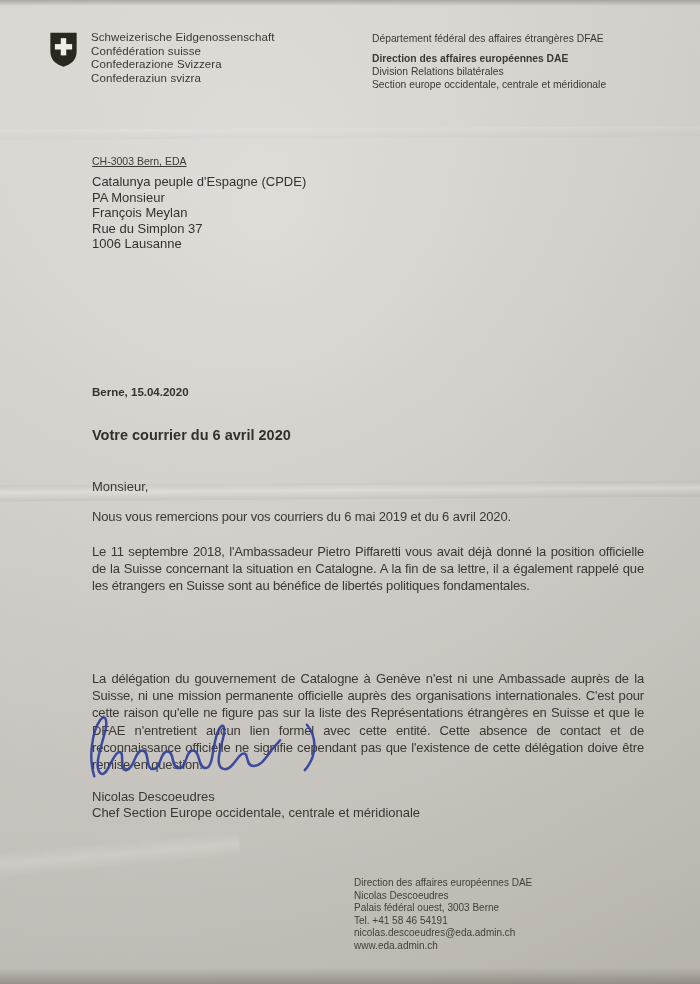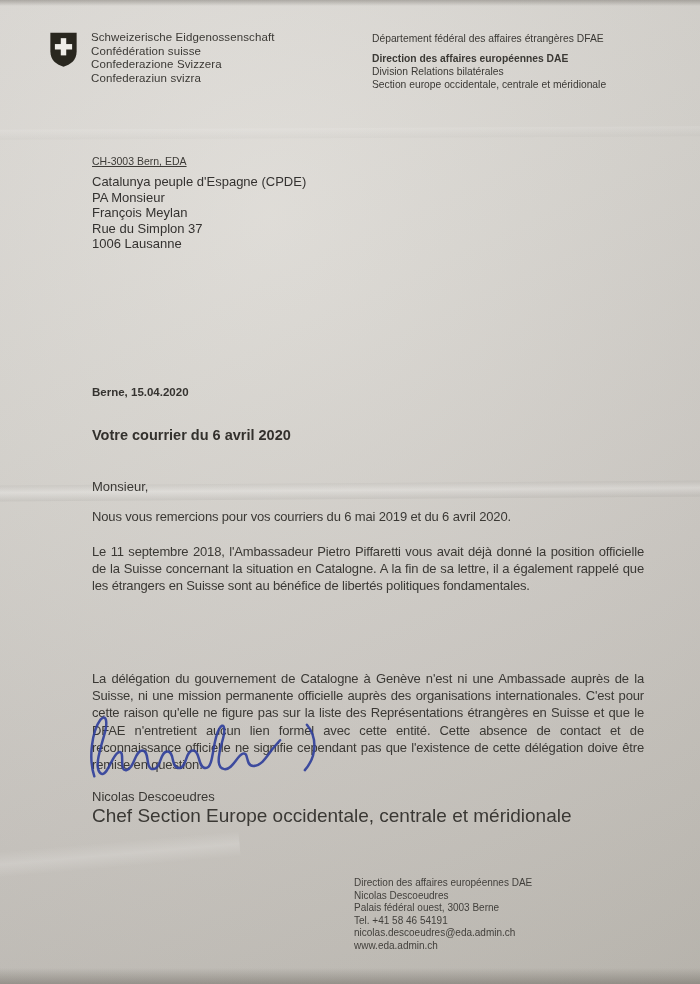--- a/index.html
+++ b/index.html
@@ -38,21 +38,21 @@
   .subject{left:92px;top:427px;font-size:14.5px;font-weight:bold;color:#33312d;}
   .saluts{left:92px;top:462px;font-size:13px;color:#3a3834;margin-top:17px;}
   .para{left:92px;width:552px;font-size:13px;line-height:17.2px;color:#3a3834;letter-spacing:-0.15px;}
   .just{text-align:justify;}
   .p1{top:508px;}
   .p2{top:543px;}
   .p3{top:626px;margin-top:44px;}
   .closing{top:686px;}
   .signature-svg{left:84px;top:710px;width:258px;height:78px;}
   .sig-name{left:92px;top:789px;font-size:13px;color:#3a3834;}
-  .sig-title{left:92px;top:805px;font-size:19px;color:#3a3834;}
+  .sig-title{left:92px;top:805px;font-size:13px;color:#3a3834;}
   .footer{left:354px;top:877px;font-size:10px;line-height:12.5px;color:#413f3b;}
 </style>
 </head>
 <body>
 
 <div class="page">
 
   <div class="vignette"></div>
   <div class="crease-top"></div>
   <div class="crease-mid"></div>

